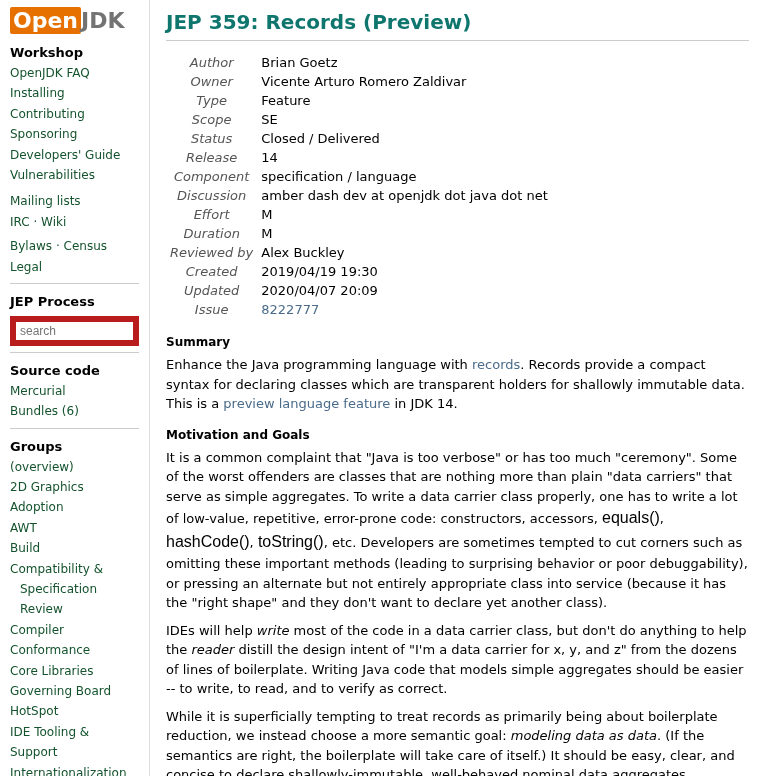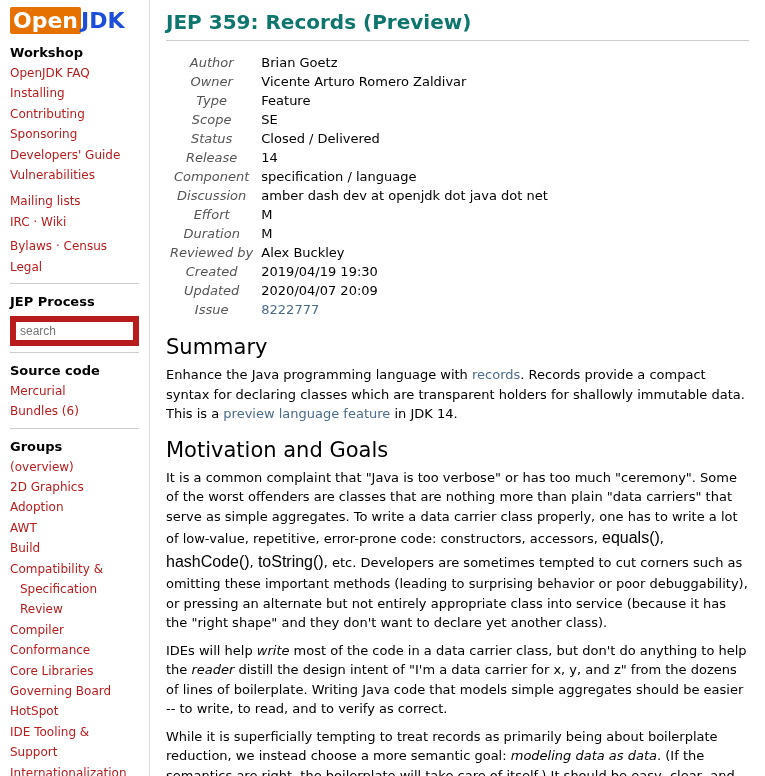--- a/index.html
+++ b/index.html
@@ -4,30 +4,30 @@
   <style>
     * { box-sizing: border-box; margin: 0; padding: 0; }
     body { font-family: DejaVu Sans, Arial, sans-serif; font-size: 13px; color: #000; background: #fff; }
     a { color: #4A6B8A; text-decoration: none; }
     .page-wrapper { display: flex; width: 765px; min-height: 776px; }
     .sidebar { width: 150px; min-width: 150px; padding: 8px 10px; border-right: 1px solid #ddd; font-size: 12px; }
     .main-content { flex: 1; padding: 10px 16px; }
     .logo { margin-bottom: 12px; }
     .logo-text { font-size: 22px; font-weight: bold; }
     .logo-open { color: #fff; background: #e67000; padding: 1px 3px; border-radius: 2px; }
-    .logo-jdk { color: #1d4ed8; }
+    .logo-jdk { color: #737373; }
     .sidebar-section-title { font-weight: bold; margin-top: 10px; margin-bottom: 3px; font-size: 13px; }
-    .sidebar-link { display: block; color: #b91c1c; font-size: 12px; line-height: 1.7; }
+    .sidebar-link { display: block; color: #14532d; font-size: 12px; line-height: 1.7; }
     .sidebar-divider { border: none; border-top: 1px solid #ccc; margin: 6px 0; }
     .search-box { width: 100%; border: 6px solid #b91c1c; padding: 2px 4px; font-size: 12px; margin-top: 4px; color: #999; }
     .page-title { font-size: 20px; font-weight: bold; margin-bottom: 12px; color: #0f766e; border-bottom: 1px solid #ccc; padding-bottom: 6px; }
     .meta-table { border-collapse: collapse; margin-bottom: 16px; }
     .meta-table td { padding: 2px 4px; font-size: 13px; vertical-align: top; }
     .meta-label { text-align: center; color: #555; padding-right: 8px; font-style: italic; }
-    .section-title { font-size: 21px; font-weight: normal; margin: 14px 0 6px 0; }
+    .section-title { font-size: 12px; font-weight: bold; margin: 14px 0 6px 0; }
     .body-text { font-size: 13px; line-height: 1.5; margin-bottom: 8px; }
     .inline-code { font-family: Liberation Sans, sans-serif; font-size: 16px; }
     .issue-link { color: #4A6B8A; }
     em { font-style: italic; }
   </style>
 </head>
 <body>
 
 <div class="page-wrapper">
 

